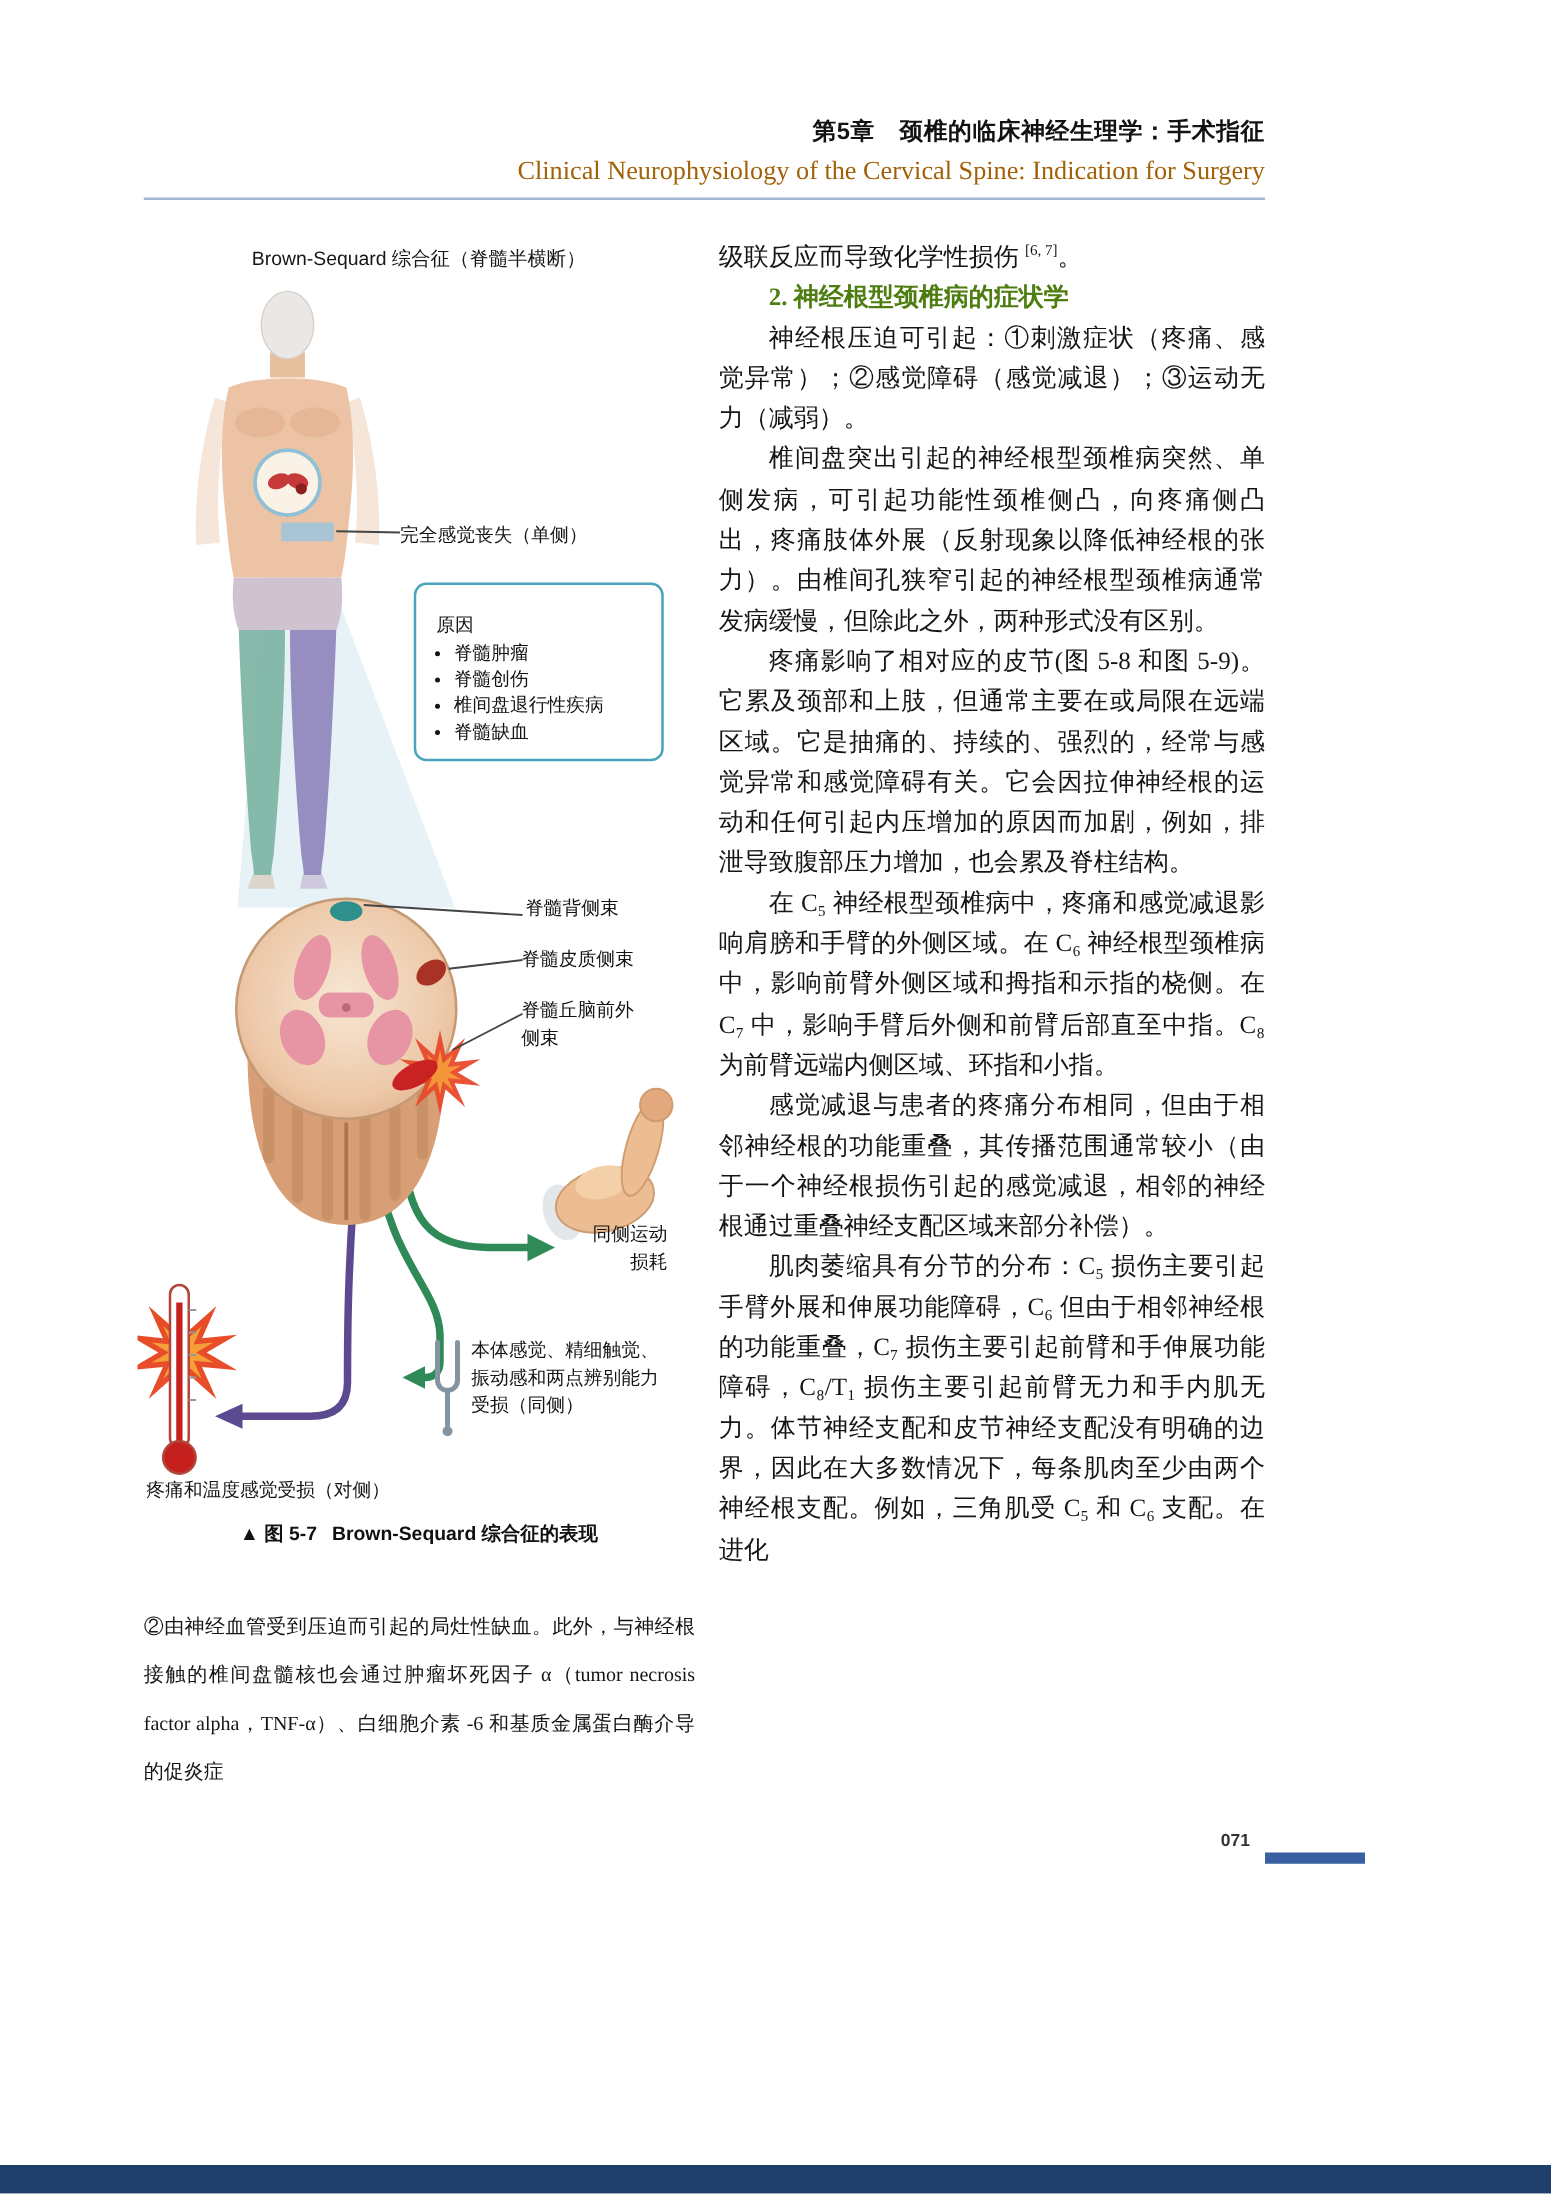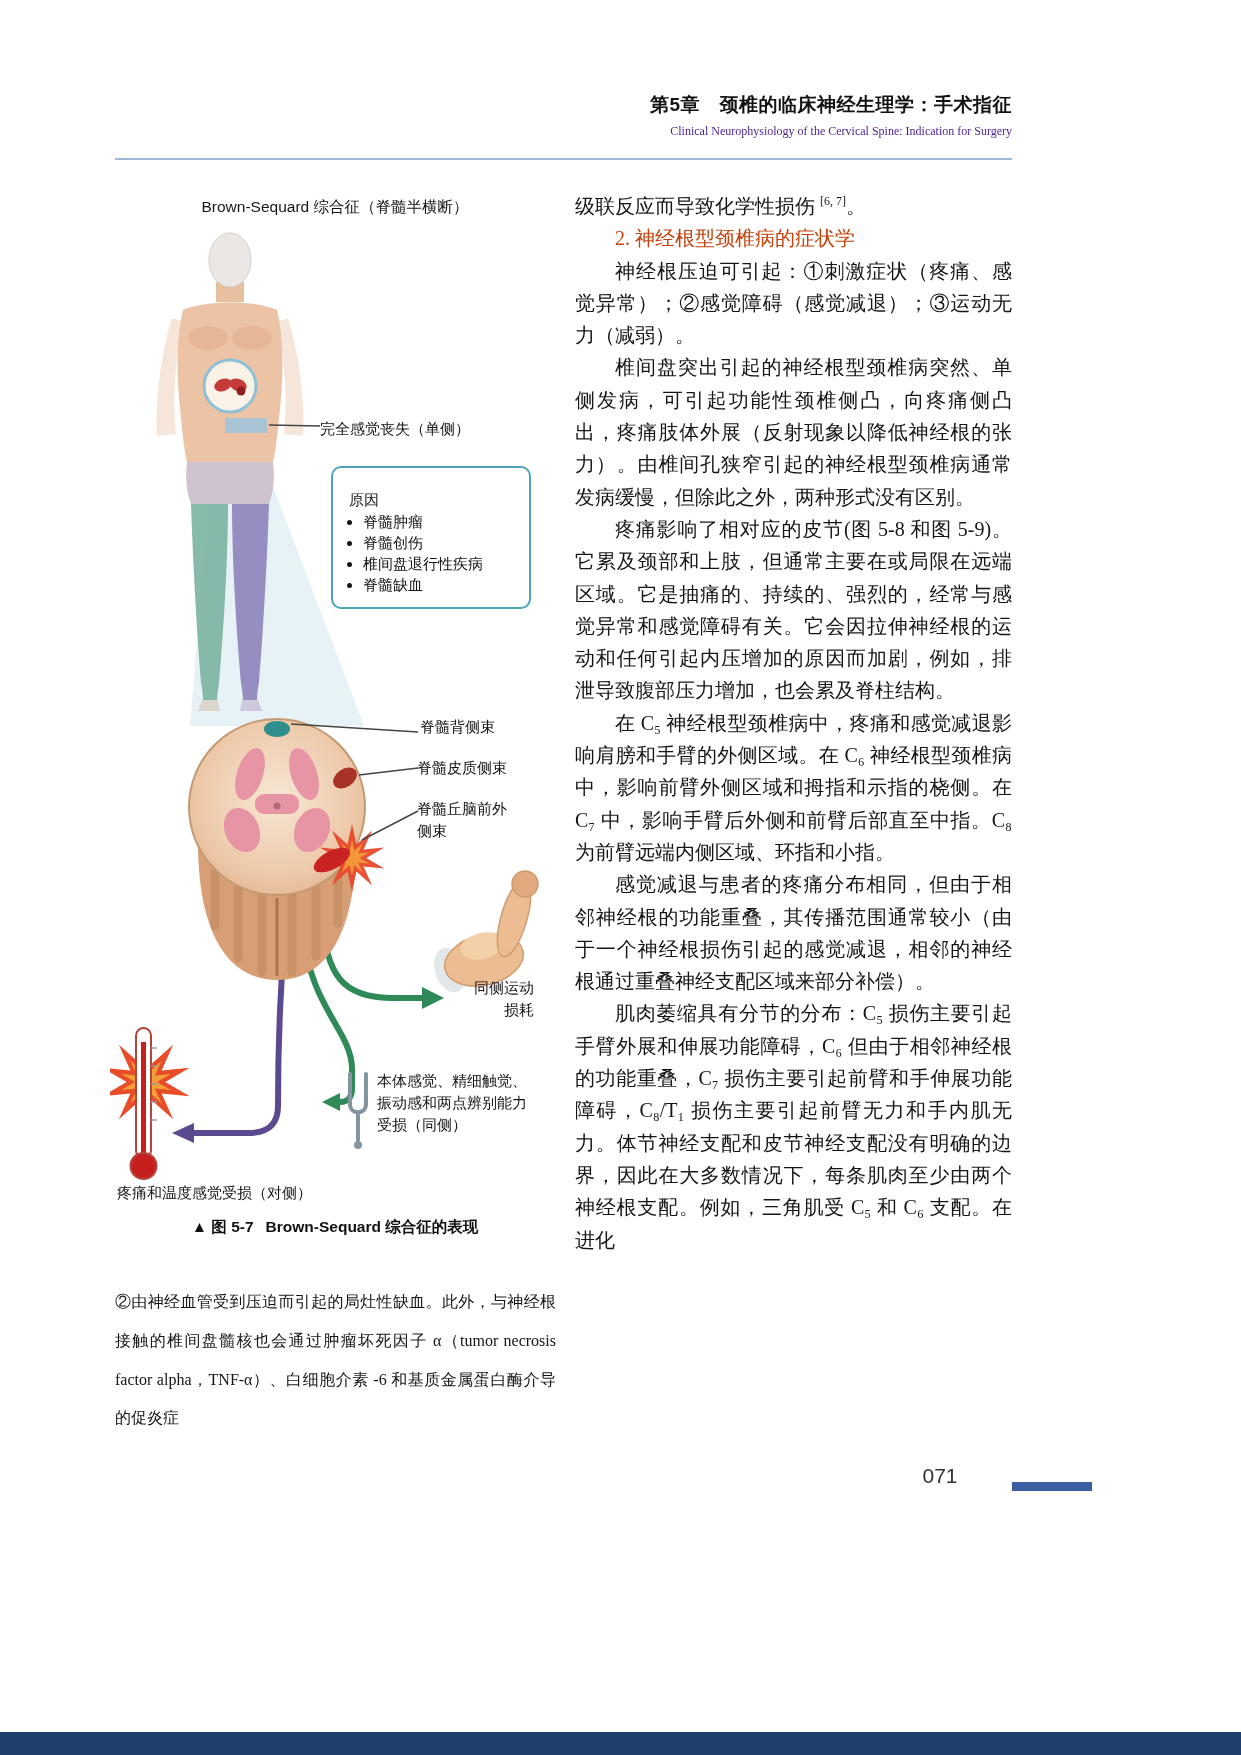--- a/index.html
+++ b/index.html
@@ -2,22 +2,22 @@
 <html><head>
 <meta charset="utf-8">
 <style>
   html,body{margin:0;padding:0;background:#ffffff;}
   .page{position:relative;width:1241px;height:1755px;background:#ffffff;overflow:hidden;
         font-family:"Liberation Serif",serif;color:#1a1a1a;}
 
   
   .header-zh{position:absolute;right:229px;top:92px;font-size:19px;font-weight:bold;
              font-family:"Liberation Sans",sans-serif;color:#121212;letter-spacing:.5px;}
-  .header-en{position:absolute;right:229px;top:124px;font-size:12px;
-             font-family:"Liberation Serif",serif;color:#4c1d95;}
+  .header-en{position:absolute;right:229px;top:124px;font-size:21px;
+             font-family:"Liberation Serif",serif;color:#a16207;}
   .header-rule{position:absolute;left:115px;top:158px;width:897px;height:2px;background:#a3b8d2;}
 
   
   .fig-title{position:absolute;left:115px;top:197px;width:440px;text-align:center;
              font-size:15.5px;font-family:"Liberation Sans",sans-serif;color:#161616;}
   .fig-art{position:absolute;left:110px;top:218px;}
   .fig-label{position:absolute;font-size:15px;line-height:1.45;color:#141414;
              font-family:"Liberation Sans",sans-serif;}
   .causes-box{position:absolute;left:331px;top:466px;width:172px;border:2px solid #4BA3BC;
               border-radius:10px;padding:23px 12px 10px;font-size:15px;
@@ -29,26 +29,26 @@
                font-size:15.5px;font-weight:bold;font-family:"Liberation Sans",sans-serif;color:#111;}
   .fig-caption .cap-marker{margin-right:12px;}
 
   
   .left-para{position:absolute;left:115px;top:1283px;width:441px;font-size:16px;
              line-height:38.8px;text-align:justify;color:#151515;}
   .right-col{position:absolute;left:575px;top:190px;width:437px;font-size:20px;
              line-height:32.3px;text-align:justify;color:#151515;}
   .right-col p{margin:0;text-indent:2em;}
   .right-col p.noindent{text-indent:0;}
-  .right-col p.sec-heading{color:#c2410c;font-weight:normal;}
+  .right-col p.sec-heading{color:#4d7c0f;font-weight:bold;}
   sup{font-size:12px;line-height:0;vertical-align:super;}
 
   
-  .page-num{position:absolute;left:880px;top:1464px;width:120px;text-align:center;
-            font-size:21px;font-weight:normal;font-family:"Liberation Sans",sans-serif;color:#333;}
+  .page-num{position:absolute;left:880px;top:1464px;width:120px;text-align:right;
+            font-size:14px;font-weight:bold;font-family:"Liberation Sans",sans-serif;color:#333;}
   .page-num-bar{position:absolute;left:1012px;top:1482px;width:80px;height:9px;background:#3A5FA0;}
   .bottom-bar{position:absolute;left:0;top:1732px;width:1241px;height:23px;background:#1D3F69;}
 </style>
 </head>
 <body>
 
 <div class="page">
 
   <div class="header-zh">第5章　颈椎的临床神经生理学：手术指征</div>
   <div class="header-en">Clinical Neurophysiology of the Cervical Spine: Indication for Surgery</div>

